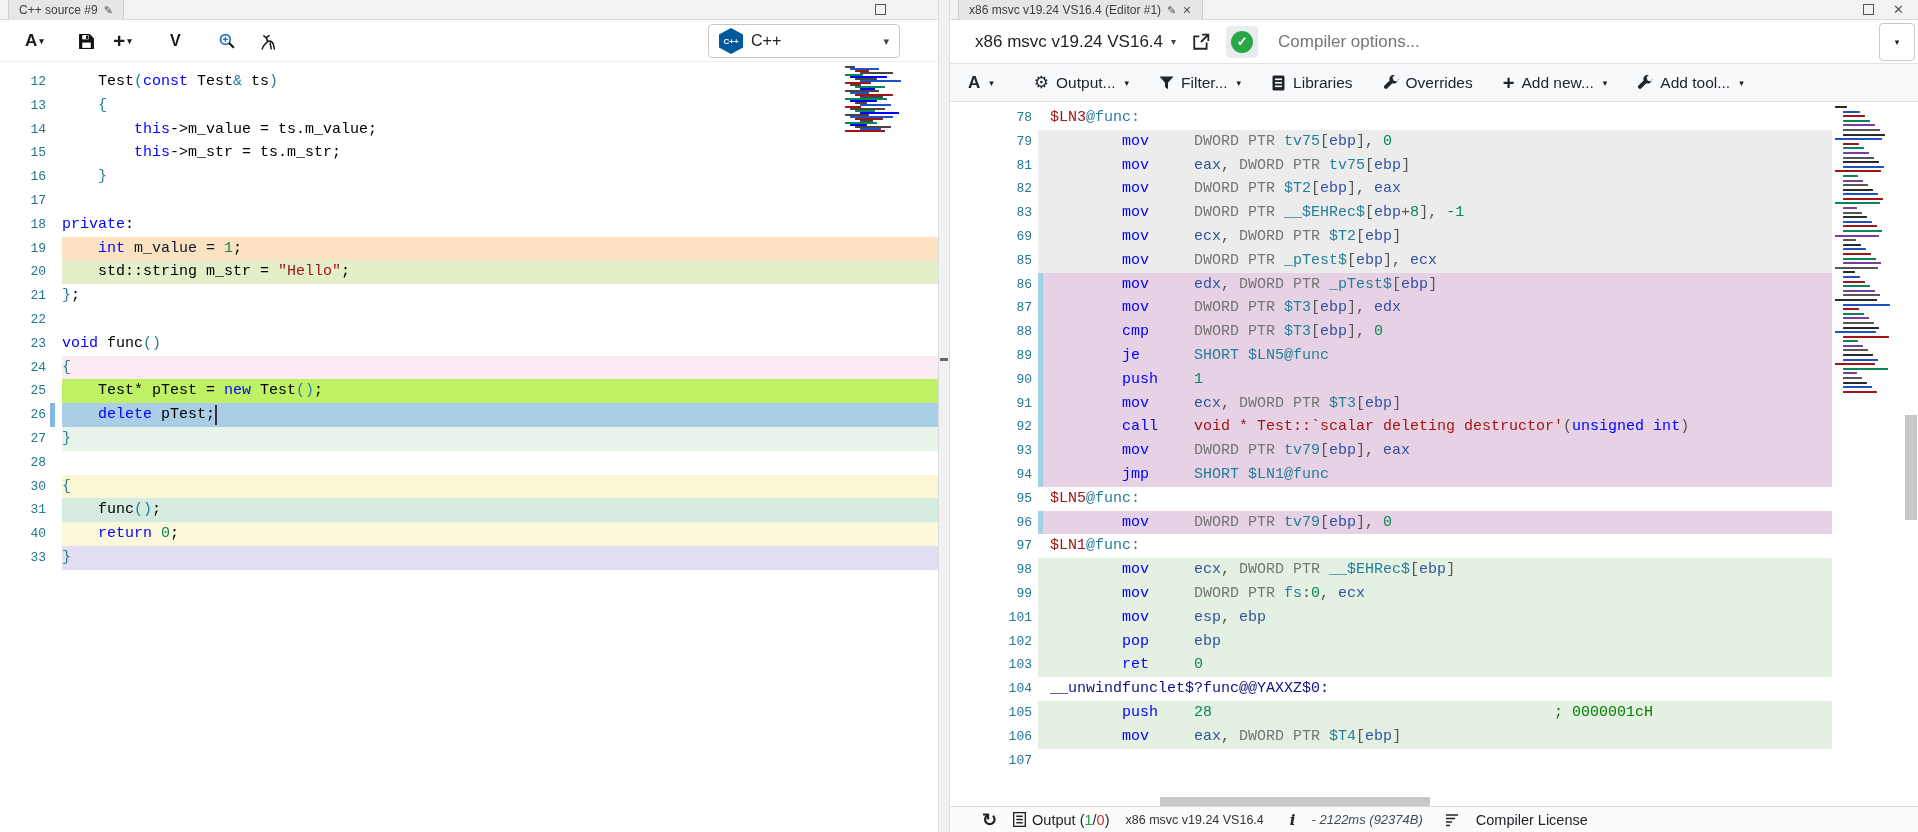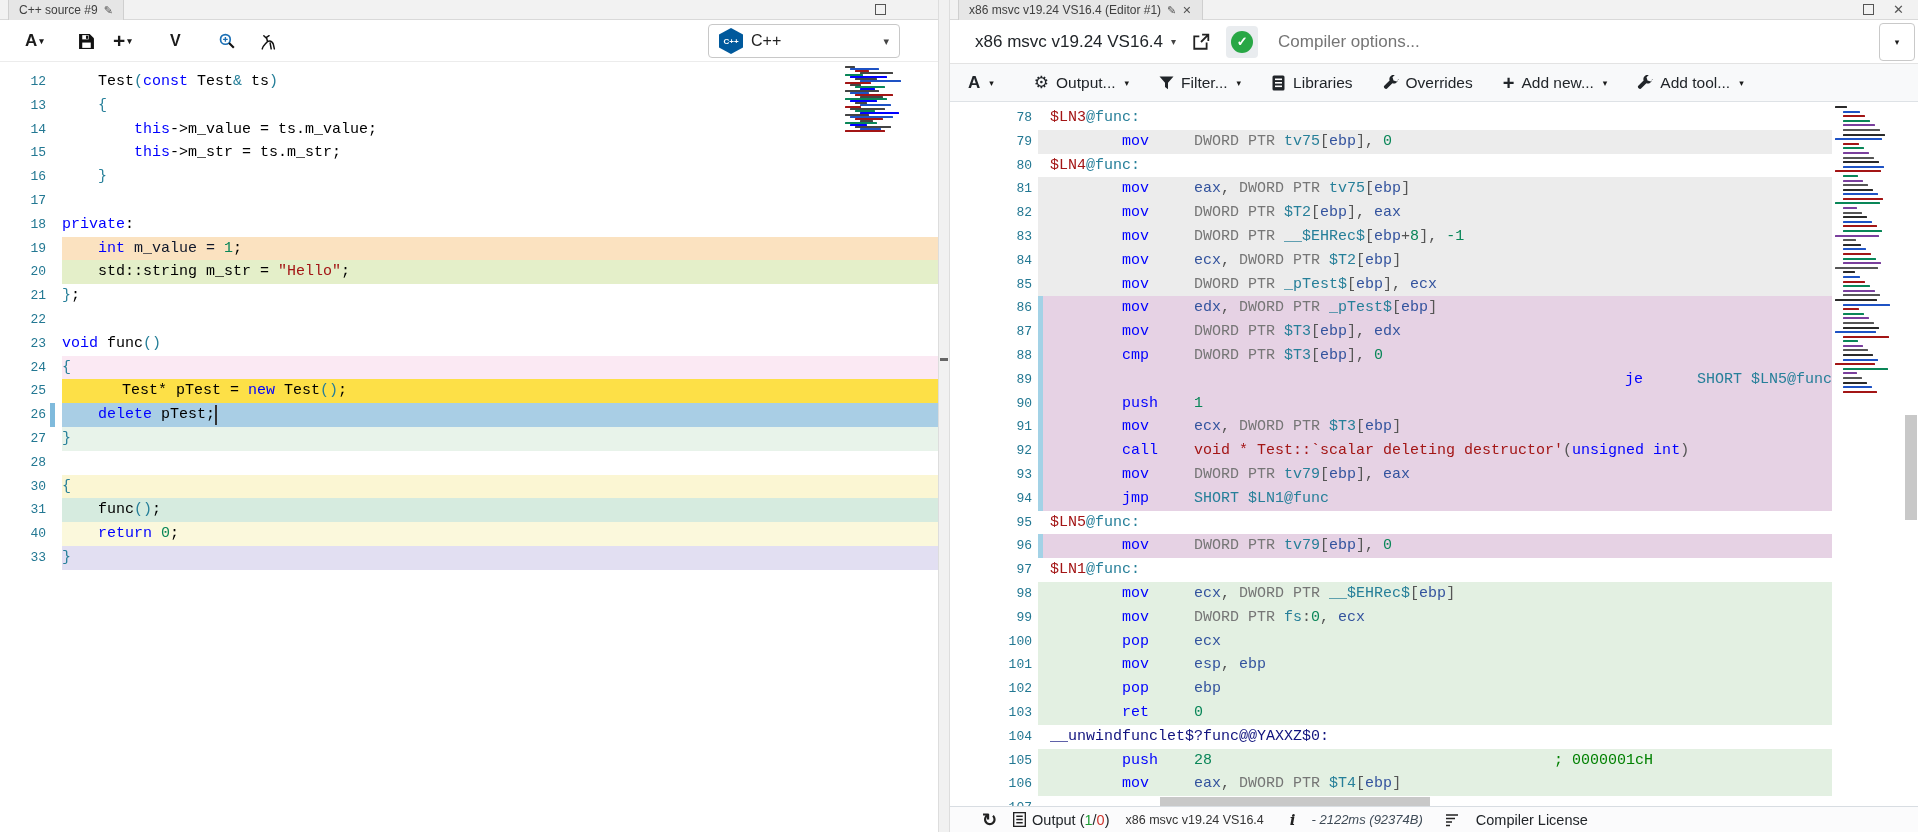--- a/index.html
+++ b/index.html
@@ -188,21 +188,21 @@
           <div class="row">
             <div class="ln">23</div>
             <div class="lc"><span style="color: rgb(0, 0, 255);">void</span><span style="color: rgb(0, 0, 0);"> func</span><span style="color: rgb(38, 127, 153);">()</span></div>
           </div>
           <div class="row">
             <div class="ln">24</div>
             <div class="lc" style="background: rgb(251, 233, 243);"><span style="color: rgb(38, 127, 153);">{</span></div>
           </div>
           <div class="row">
             <div class="ln">25</div>
-            <div class="lc" style="background: #fde047; padding-left: 24px;"><span style="color: rgb(0, 0, 0);">    Test* pTest = </span><span style="color: rgb(0, 0, 255);">new</span><span style="color: rgb(0, 0, 0);"> Test</span><span style="color: rgb(38, 127, 153);">()</span><span style="color: rgb(0, 0, 0);">;</span></div>
+            <div class="lc" style="background: #bef264;"><span style="color: rgb(0, 0, 0);">    Test* pTest = </span><span style="color: rgb(0, 0, 255);">new</span><span style="color: rgb(0, 0, 0);"> Test</span><span style="color: rgb(38, 127, 153);">()</span><span style="color: rgb(0, 0, 0);">;</span></div>
           </div>
           <div class="row">
             <div class="lmark"></div>
             <div class="ln">26</div>
             <div class="lc" style="background: rgb(169, 206, 229);"><span style="color: rgb(0, 0, 255);">    delete</span><span style="color: rgb(0, 0, 0);"> pTest;</span><div class="cursor" style="left: calc(17ch);"></div></div>
           </div>
           <div class="row">
             <div class="ln">27</div>
             <div class="lc" style="background: rgb(232, 243, 234);"><span style="color: rgb(38, 127, 153);">}</span></div>
           </div>
@@ -354,58 +354,54 @@
       <div id="asmRows">
           <div class="row">
             <div class="ln">78</div>
             <div class="rc"><div class="code"><span style="color: rgb(163, 21, 21);">$LN3</span><span style="color: rgb(38, 127, 153);">@func:</span></div></div>
           </div>
           <div class="row">
             <div class="ln">79</div>
             <div class="rc" style="background: rgb(236, 236, 236);"><div class="code"><span style="color: rgb(0, 0, 0);">        </span><span style="color: rgb(0, 0, 255);">mov     </span><span style="color: rgb(118, 118, 118);">DWORD PTR </span><span style="color: rgb(38, 127, 153);">tv75</span><span style="color: rgb(85, 85, 85);">[</span><span style="color: rgb(51, 83, 158);">ebp</span><span style="color: rgb(85, 85, 85);">], </span><span style="color: rgb(9, 134, 88);">0</span></div></div>
           </div>
           <div class="row">
-            <div class="ln">80</div>
-            <div class="rc"><div class="code"><span style="color: rgb(163, 21, 21);">$LN4</span><span style="color: rgb(38, 127, 153);">@func:</span></div></div>
-          </div>
-          <div class="row">
             <div class="ln">81</div>
             <div class="rc" style="background: rgb(236, 236, 236);"><div class="code"><span style="color: rgb(0, 0, 0);">        </span><span style="color: rgb(0, 0, 255);">mov     </span><span style="color: rgb(51, 83, 158);">eax</span><span style="color: rgb(85, 85, 85);">, </span><span style="color: rgb(118, 118, 118);">DWORD PTR </span><span style="color: rgb(38, 127, 153);">tv75</span><span style="color: rgb(85, 85, 85);">[</span><span style="color: rgb(51, 83, 158);">ebp</span><span style="color: rgb(85, 85, 85);">]</span></div></div>
           </div>
           <div class="row">
             <div class="ln">82</div>
             <div class="rc" style="background: rgb(236, 236, 236);"><div class="code"><span style="color: rgb(0, 0, 0);">        </span><span style="color: rgb(0, 0, 255);">mov     </span><span style="color: rgb(118, 118, 118);">DWORD PTR </span><span style="color: rgb(38, 127, 153);">$T2</span><span style="color: rgb(85, 85, 85);">[</span><span style="color: rgb(51, 83, 158);">ebp</span><span style="color: rgb(85, 85, 85);">], </span><span style="color: rgb(51, 83, 158);">eax</span></div></div>
           </div>
           <div class="row">
             <div class="ln">83</div>
             <div class="rc" style="background: rgb(236, 236, 236);"><div class="code"><span style="color: rgb(0, 0, 0);">        </span><span style="color: rgb(0, 0, 255);">mov     </span><span style="color: rgb(118, 118, 118);">DWORD PTR </span><span style="color: rgb(38, 127, 153);">__$EHRec$</span><span style="color: rgb(85, 85, 85);">[</span><span style="color: rgb(51, 83, 158);">ebp</span><span style="color: rgb(85, 85, 85);">+</span><span style="color: rgb(9, 134, 88);">8</span><span style="color: rgb(85, 85, 85);">], </span><span style="color: rgb(9, 134, 88);">-1</span></div></div>
           </div>
           <div class="row">
-            <div class="ln">84</div>
+            <div class="ln">69</div>
             <div class="rc" style="background: rgb(236, 236, 236);"><div class="code"><span style="color: rgb(0, 0, 0);">        </span><span style="color: rgb(0, 0, 255);">mov     </span><span style="color: rgb(51, 83, 158);">ecx</span><span style="color: rgb(85, 85, 85);">, </span><span style="color: rgb(118, 118, 118);">DWORD PTR </span><span style="color: rgb(38, 127, 153);">$T2</span><span style="color: rgb(85, 85, 85);">[</span><span style="color: rgb(51, 83, 158);">ebp</span><span style="color: rgb(85, 85, 85);">]</span></div></div>
           </div>
           <div class="row">
             <div class="ln">85</div>
             <div class="rc" style="background: rgb(236, 236, 236);"><div class="code"><span style="color: rgb(0, 0, 0);">        </span><span style="color: rgb(0, 0, 255);">mov     </span><span style="color: rgb(118, 118, 118);">DWORD PTR </span><span style="color: rgb(38, 127, 153);">_pTest$</span><span style="color: rgb(85, 85, 85);">[</span><span style="color: rgb(51, 83, 158);">ebp</span><span style="color: rgb(85, 85, 85);">], </span><span style="color: rgb(51, 83, 158);">ecx</span></div></div>
           </div>
           <div class="row">
             <div class="ln">86</div>
             <div class="rc" style="background: rgb(230, 210, 228);"><div class="gbar"></div><div class="code"><span style="color: rgb(0, 0, 0);">        </span><span style="color: rgb(0, 0, 255);">mov     </span><span style="color: rgb(51, 83, 158);">edx</span><span style="color: rgb(85, 85, 85);">, </span><span style="color: rgb(118, 118, 118);">DWORD PTR </span><span style="color: rgb(38, 127, 153);">_pTest$</span><span style="color: rgb(85, 85, 85);">[</span><span style="color: rgb(51, 83, 158);">ebp</span><span style="color: rgb(85, 85, 85);">]</span></div></div>
           </div>
           <div class="row">
             <div class="ln">87</div>
             <div class="rc" style="background: rgb(230, 210, 228);"><div class="gbar"></div><div class="code"><span style="color: rgb(0, 0, 0);">        </span><span style="color: rgb(0, 0, 255);">mov     </span><span style="color: rgb(118, 118, 118);">DWORD PTR </span><span style="color: rgb(38, 127, 153);">$T3</span><span style="color: rgb(85, 85, 85);">[</span><span style="color: rgb(51, 83, 158);">ebp</span><span style="color: rgb(85, 85, 85);">], </span><span style="color: rgb(51, 83, 158);">edx</span></div></div>
           </div>
           <div class="row">
             <div class="ln">88</div>
             <div class="rc" style="background: rgb(230, 210, 228);"><div class="gbar"></div><div class="code"><span style="color: rgb(0, 0, 0);">        </span><span style="color: rgb(0, 0, 255);">cmp     </span><span style="color: rgb(118, 118, 118);">DWORD PTR </span><span style="color: rgb(38, 127, 153);">$T3</span><span style="color: rgb(85, 85, 85);">[</span><span style="color: rgb(51, 83, 158);">ebp</span><span style="color: rgb(85, 85, 85);">], </span><span style="color: rgb(9, 134, 88);">0</span></div></div>
           </div>
           <div class="row">
             <div class="ln">89</div>
-            <div class="rc" style="background: rgb(230, 210, 228); text-align: right;"><div class="gbar"></div><div class="code"><span style="color: rgb(0, 0, 0);">        </span><span style="color: rgb(0, 0, 255);">je      </span><span style="color: rgb(38, 127, 153);">SHORT </span><span style="color: rgb(38, 127, 153);">$LN5@func</span></div></div>
+            <div class="rc" style="background: rgb(230, 210, 228);"><div class="gbar"></div><div class="code"><span style="color: rgb(0, 0, 0);">        </span><span style="color: rgb(0, 0, 255);">je      </span><span style="color: rgb(38, 127, 153);">SHORT </span><span style="color: rgb(38, 127, 153);">$LN5@func</span></div></div>
           </div>
           <div class="row">
             <div class="ln">90</div>
             <div class="rc" style="background: rgb(230, 210, 228);"><div class="gbar"></div><div class="code"><span style="color: rgb(0, 0, 0);">        </span><span style="color: rgb(0, 0, 255);">push    </span><span style="color: rgb(9, 134, 88);">1</span></div></div>
           </div>
           <div class="row">
             <div class="ln">91</div>
             <div class="rc" style="background: rgb(230, 210, 228);"><div class="gbar"></div><div class="code"><span style="color: rgb(0, 0, 0);">        </span><span style="color: rgb(0, 0, 255);">mov     </span><span style="color: rgb(51, 83, 158);">ecx</span><span style="color: rgb(85, 85, 85);">, </span><span style="color: rgb(118, 118, 118);">DWORD PTR </span><span style="color: rgb(38, 127, 153);">$T3</span><span style="color: rgb(85, 85, 85);">[</span><span style="color: rgb(51, 83, 158);">ebp</span><span style="color: rgb(85, 85, 85);">]</span></div></div>
           </div>
           <div class="row">
@@ -432,24 +428,20 @@
             <div class="ln">97</div>
             <div class="rc"><div class="code"><span style="color: rgb(163, 21, 21);">$LN1</span><span style="color: rgb(38, 127, 153);">@func:</span></div></div>
           </div>
           <div class="row">
             <div class="ln">98</div>
             <div class="rc" style="background: rgb(227, 240, 226);"><div class="code"><span style="color: rgb(0, 0, 0);">        </span><span style="color: rgb(0, 0, 255);">mov     </span><span style="color: rgb(51, 83, 158);">ecx</span><span style="color: rgb(85, 85, 85);">, </span><span style="color: rgb(118, 118, 118);">DWORD PTR </span><span style="color: rgb(38, 127, 153);">__$EHRec$</span><span style="color: rgb(85, 85, 85);">[</span><span style="color: rgb(51, 83, 158);">ebp</span><span style="color: rgb(85, 85, 85);">]</span></div></div>
           </div>
           <div class="row">
             <div class="ln">99</div>
             <div class="rc" style="background: rgb(227, 240, 226);"><div class="code"><span style="color: rgb(0, 0, 0);">        </span><span style="color: rgb(0, 0, 255);">mov     </span><span style="color: rgb(118, 118, 118);">DWORD PTR </span><span style="color: rgb(38, 127, 153);">fs</span><span style="color: rgb(85, 85, 85);">:</span><span style="color: rgb(9, 134, 88);">0</span><span style="color: rgb(85, 85, 85);">, </span><span style="color: rgb(51, 83, 158);">ecx</span></div></div>
-          </div>
-          <div class="row">
-            <div class="ln">100</div>
-            <div class="rc" style="background: rgb(227, 240, 226);"><div class="code"><span style="color: rgb(0, 0, 0);">        </span><span style="color: rgb(0, 0, 255);">pop     </span><span style="color: rgb(51, 83, 158);">ecx</span></div></div>
           </div>
           <div class="row">
             <div class="ln">101</div>
             <div class="rc" style="background: rgb(227, 240, 226);"><div class="code"><span style="color: rgb(0, 0, 0);">        </span><span style="color: rgb(0, 0, 255);">mov     </span><span style="color: rgb(51, 83, 158);">esp</span><span style="color: rgb(85, 85, 85);">, </span><span style="color: rgb(51, 83, 158);">ebp</span></div></div>
           </div>
           <div class="row">
             <div class="ln">102</div>
             <div class="rc" style="background: rgb(227, 240, 226);"><div class="code"><span style="color: rgb(0, 0, 0);">        </span><span style="color: rgb(0, 0, 255);">pop     </span><span style="color: rgb(51, 83, 158);">ebp</span></div></div>
           </div>
           <div class="row">

